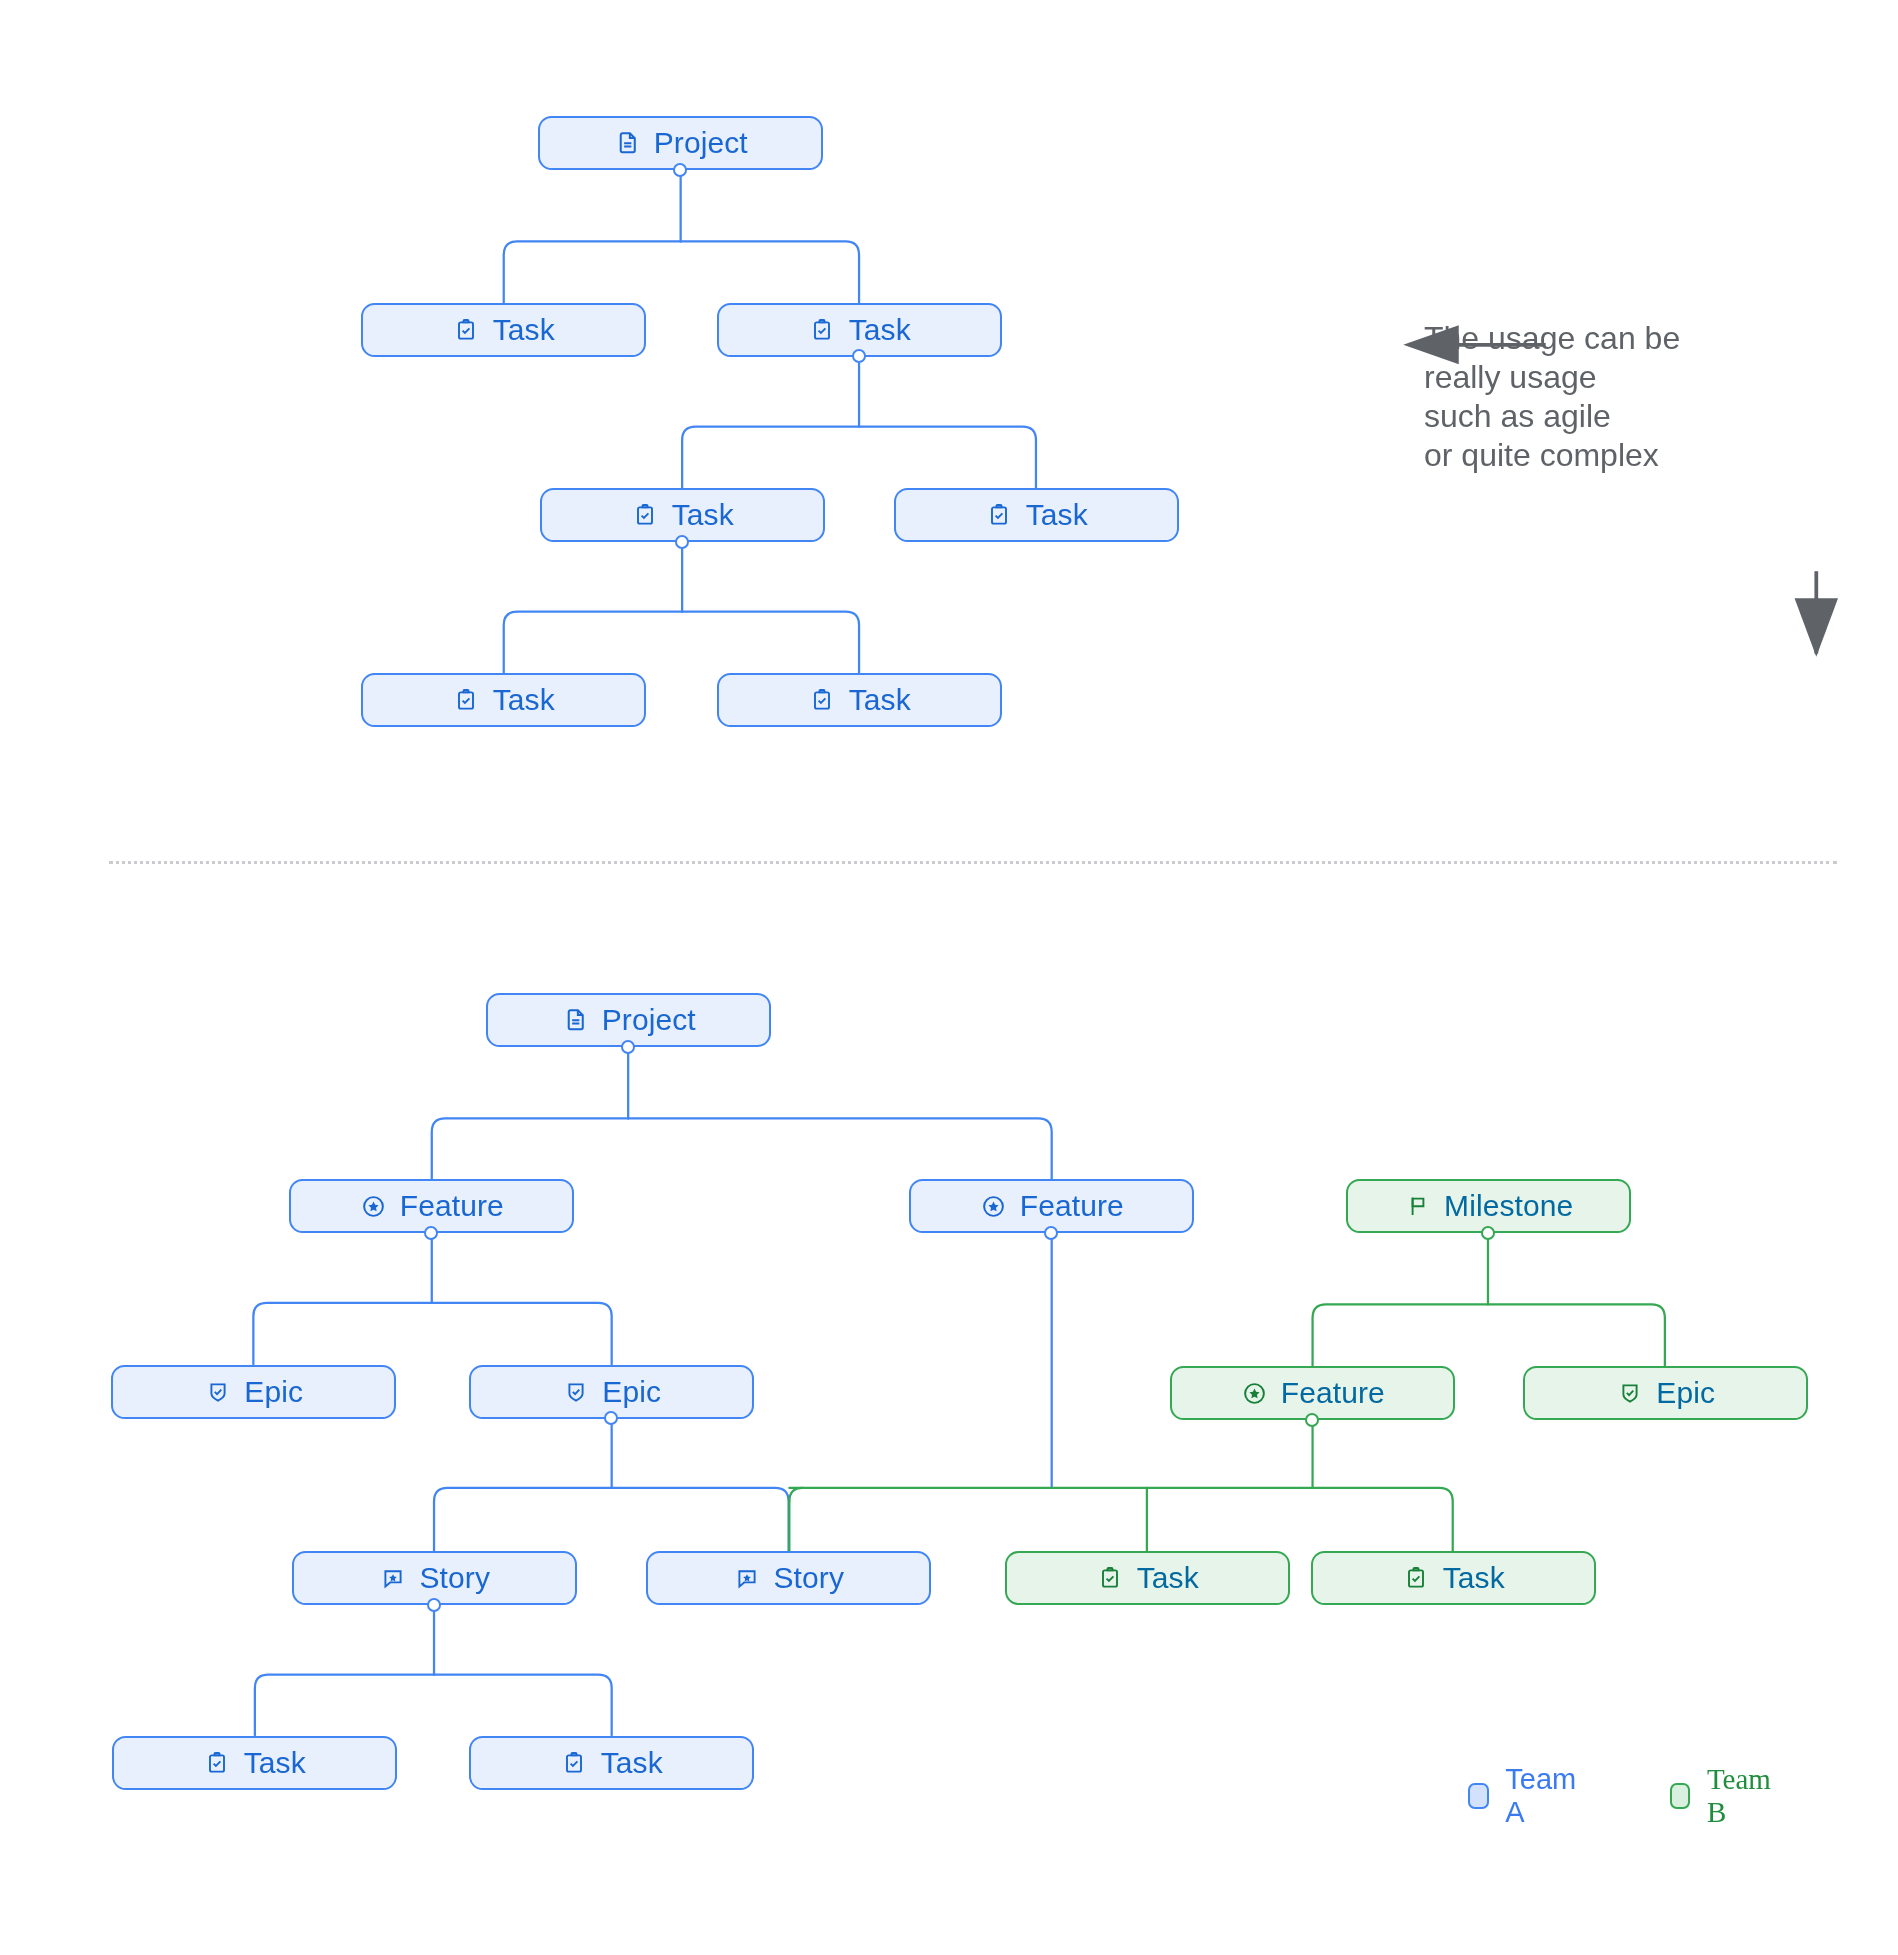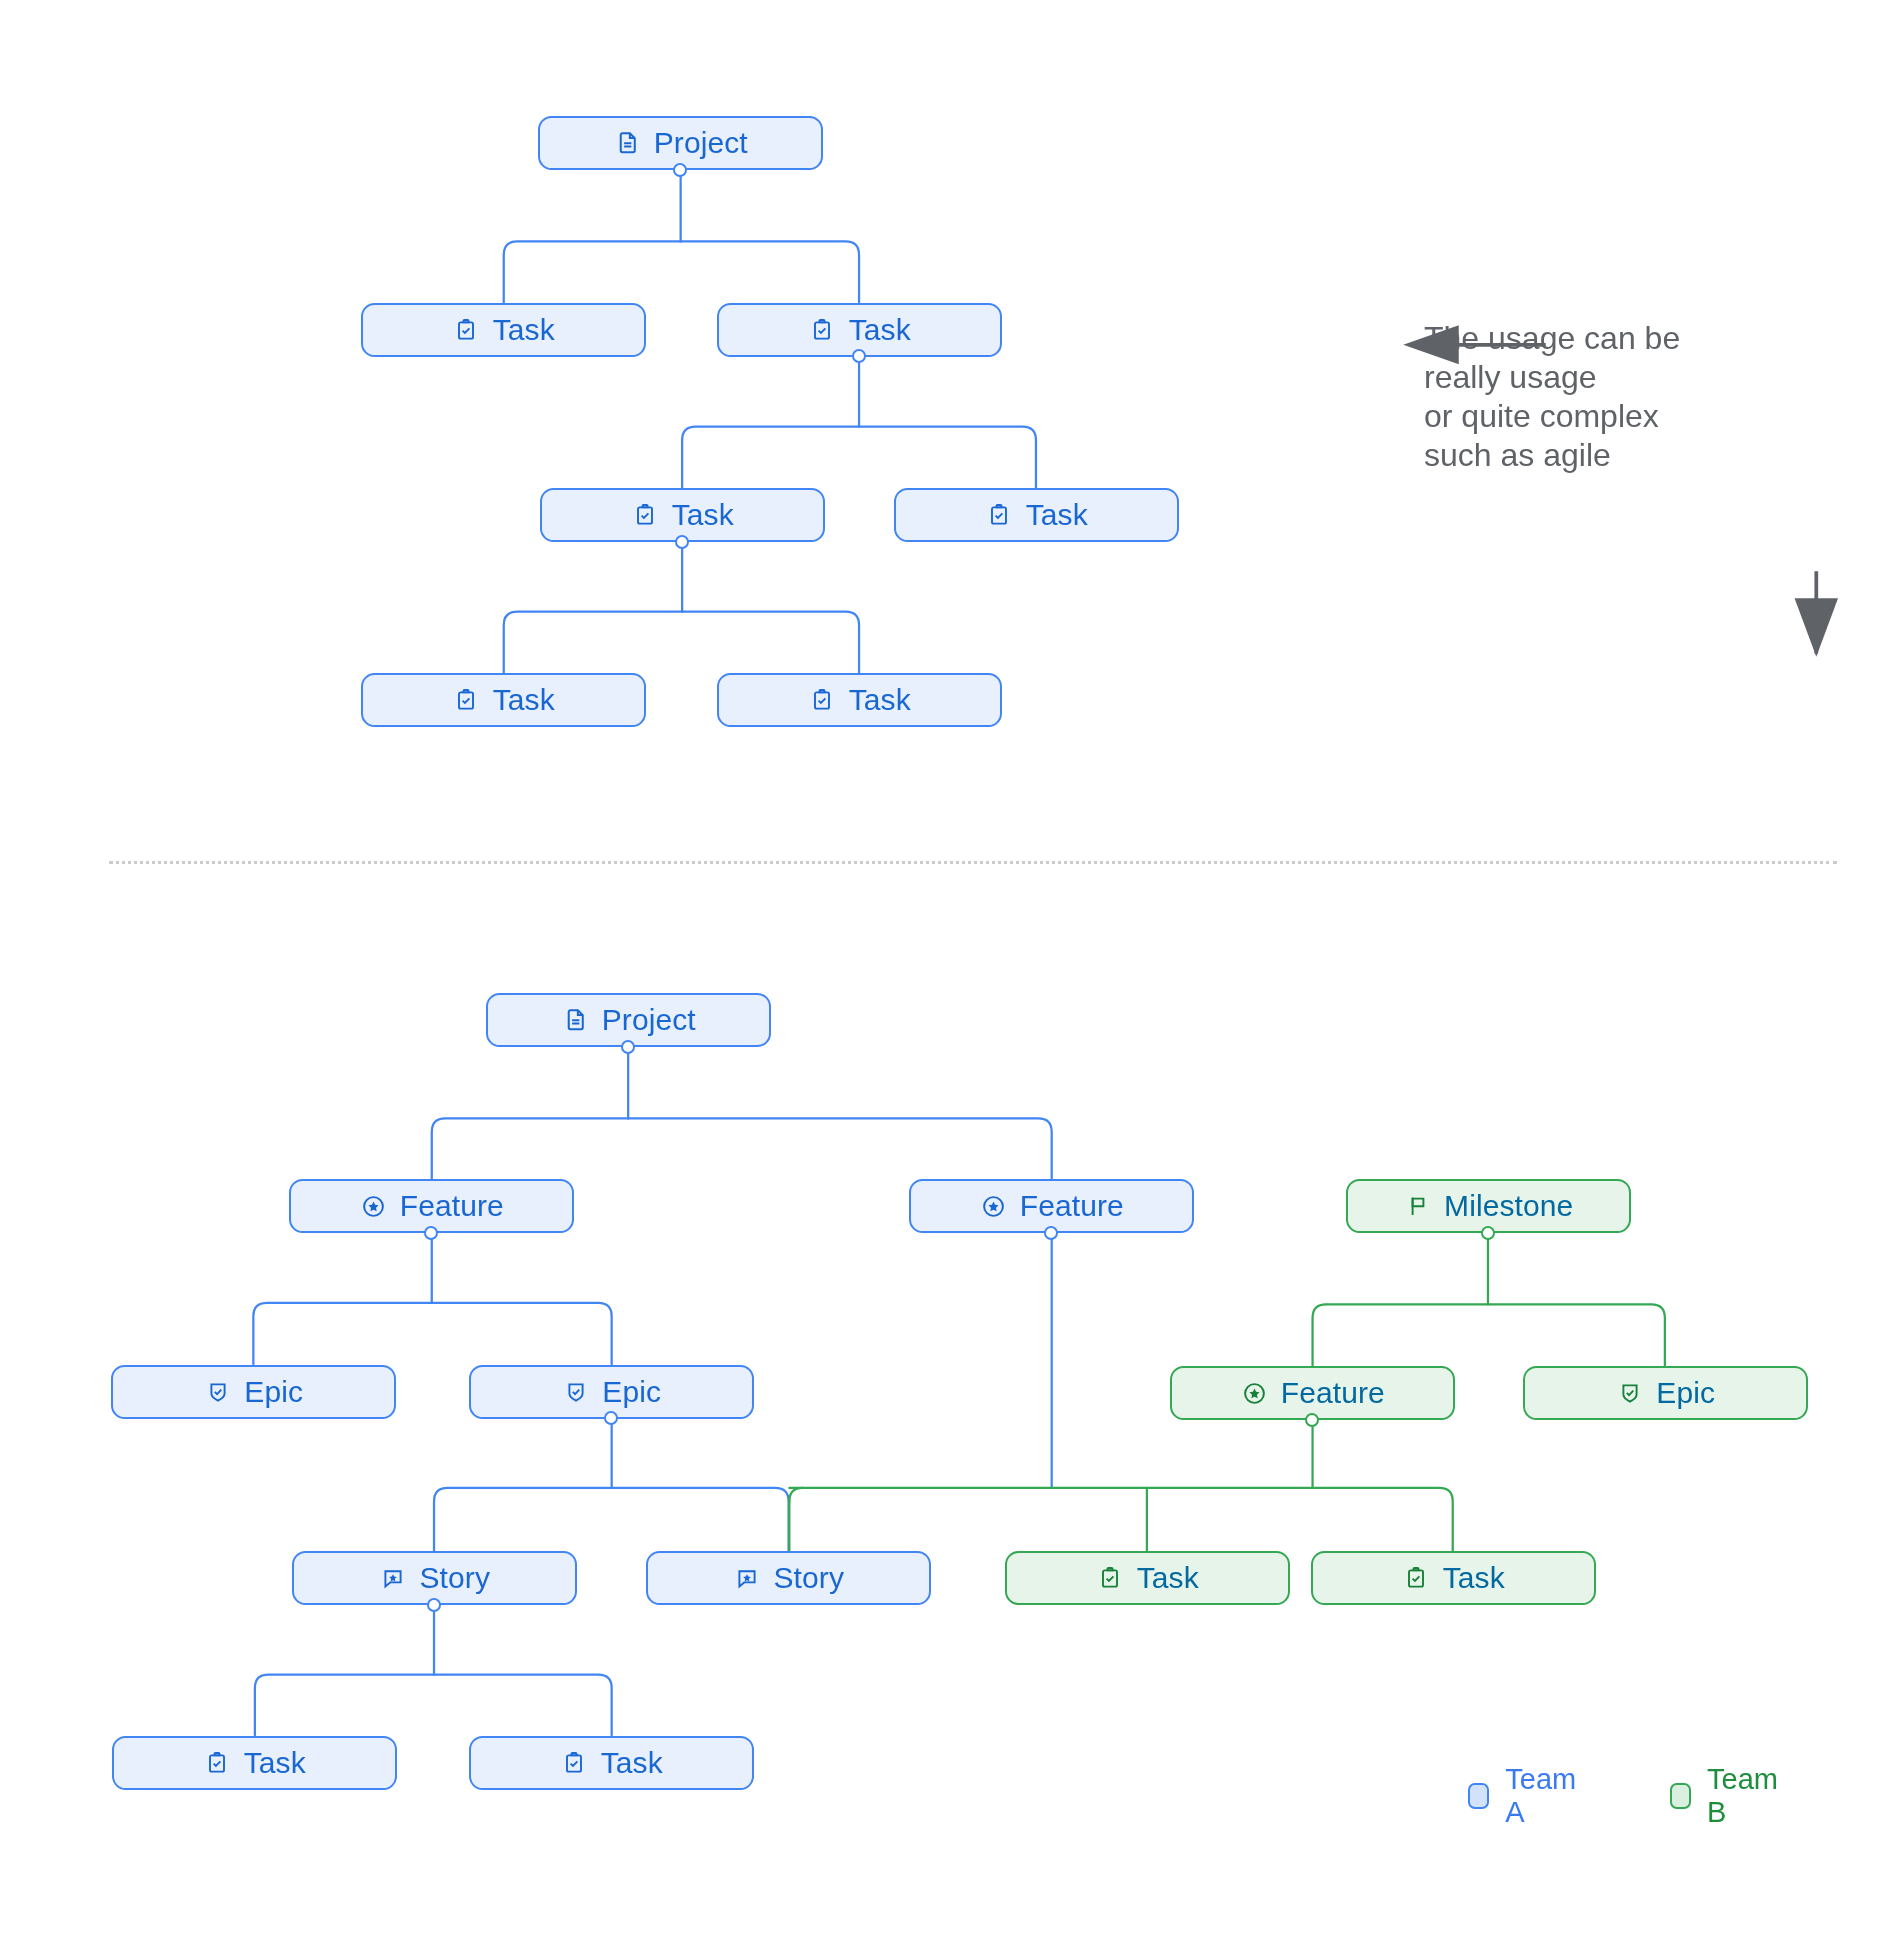--- a/index.html
+++ b/index.html
@@ -172,22 +172,22 @@
       <path d="M1946,460 h116" stroke-width="5" fill="none"></path>
       <path d="M1872,460 l74,-26 v52 z" stroke="none"></path>
       <path d="M2423,762 v110" stroke-width="5" fill="none"></path>
       <path d="M2423,876 l-29,-78 h58 z" stroke="none"></path>
     </g>
   </svg>
 
   <div class="anno" style="left:1424px;top:319px;width:405px;">
     <div>The usage can be</div>
     <div>really usage</div>
+    <div>such as agile</div>
     <div>or quite complex</div>
-    <div>such as agile</div>
   </div>
 
   <div class="divider" style="left:109px;top:861px;width:1728px;"></div>
 
   <div class="node blue" style="left:486px;top:993px;width:285px;height:54px;">
     <span class="ico">
       <svg viewBox="0 0 24 24" width="25.5" height="25.5" stroke-width="1.9">
           <path d="M14 3H7a1.6 1.6 0 0 0-1.6 1.6v14.8A1.6 1.6 0 0 0 7 21h10a1.6 1.6 0 0 0 1.6-1.6V7.6z"></path>
           <path d="M14 3v4.6h4.6"></path>
           <path d="M8.6 12.4h6.8M8.6 15.6h6.8"></path>
@@ -334,19 +334,19 @@
           <path d="M8.6 12.6l2.3 2.3 4.5-4.6"></path>
         </svg>
     </span>
     <span class="label">Task</span>
   </div>
 
   <div class="legend" style="left:1468px;top:1763px;">
     <span class="swatch sw-blue"></span>
     <span class="lg-text t-blue">Team A</span>
   </div>
-  <div class="legend" style="left:1670px;top:1763px;">
+  <div class="legend" style="left:1670px;top:1763px;font-family:Liberation Serif, serif;">
     <span class="swatch sw-green"></span>
     <span class="lg-text t-green">Team B</span>
   </div>
 
 </div>
 
 
 </body></html>

